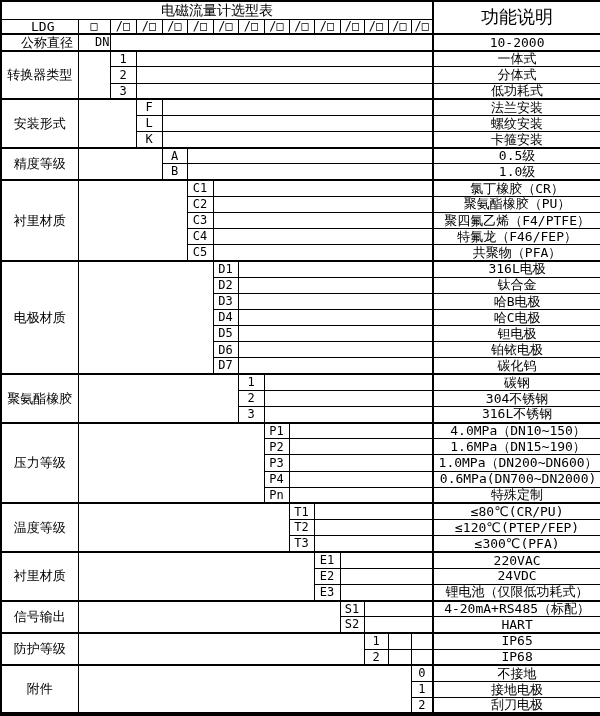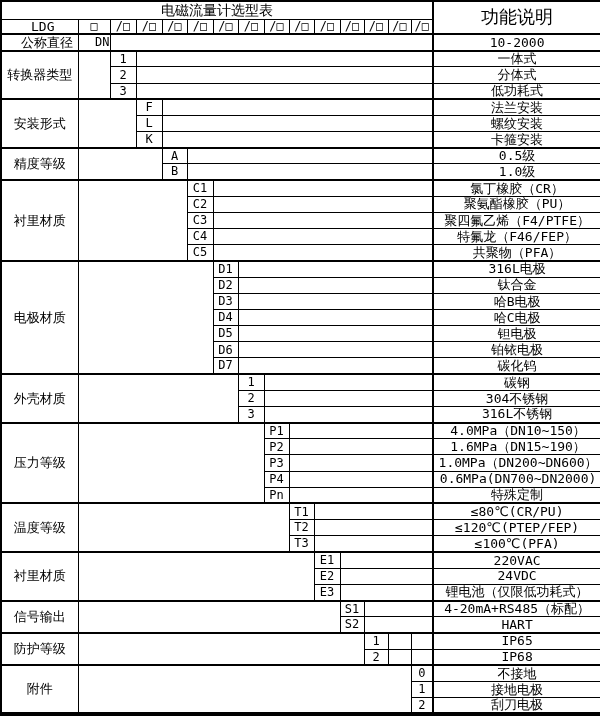--- a/index.html
+++ b/index.html
@@ -196,21 +196,21 @@
     <td colspan="8"></td>
     <td class="fn">铂铱电极</td>
   </tr>
   <tr>
     <td class="code">D7</td>
     <td colspan="8"></td>
     <td class="fn">碳化钨</td>
   </tr>
 
   <tr class="sec">
-    <td rowspan="3">外壳材质</td>
+    <td rowspan="3">聚氨酯橡胶</td>
     <td rowspan="3" colspan="6"></td>
     <td class="code">1</td>
     <td colspan="7"></td>
     <td class="fn">碳钢</td>
   </tr>
   <tr>
     <td class="code">2</td>
     <td colspan="7"></td>
     <td class="fn">304不锈钢</td>
   </tr>
@@ -256,21 +256,21 @@
     <td class="fn">≤80℃(CR/PU)</td>
   </tr>
   <tr>
     <td class="code">T2</td>
     <td colspan="5"></td>
     <td class="fn">≤120℃(PTEP/FEP)</td>
   </tr>
   <tr>
     <td class="code">T3</td>
     <td colspan="5"></td>
-    <td class="fn">≤100℃(PFA)</td>
+    <td class="fn">≤300℃(PFA)</td>
   </tr>
 
   <tr class="sec">
     <td rowspan="3">衬里材质</td>
     <td rowspan="3" colspan="9"></td>
     <td class="code">E1</td>
     <td colspan="4"></td>
     <td class="fn">220VAC</td>
   </tr>
   <tr>

